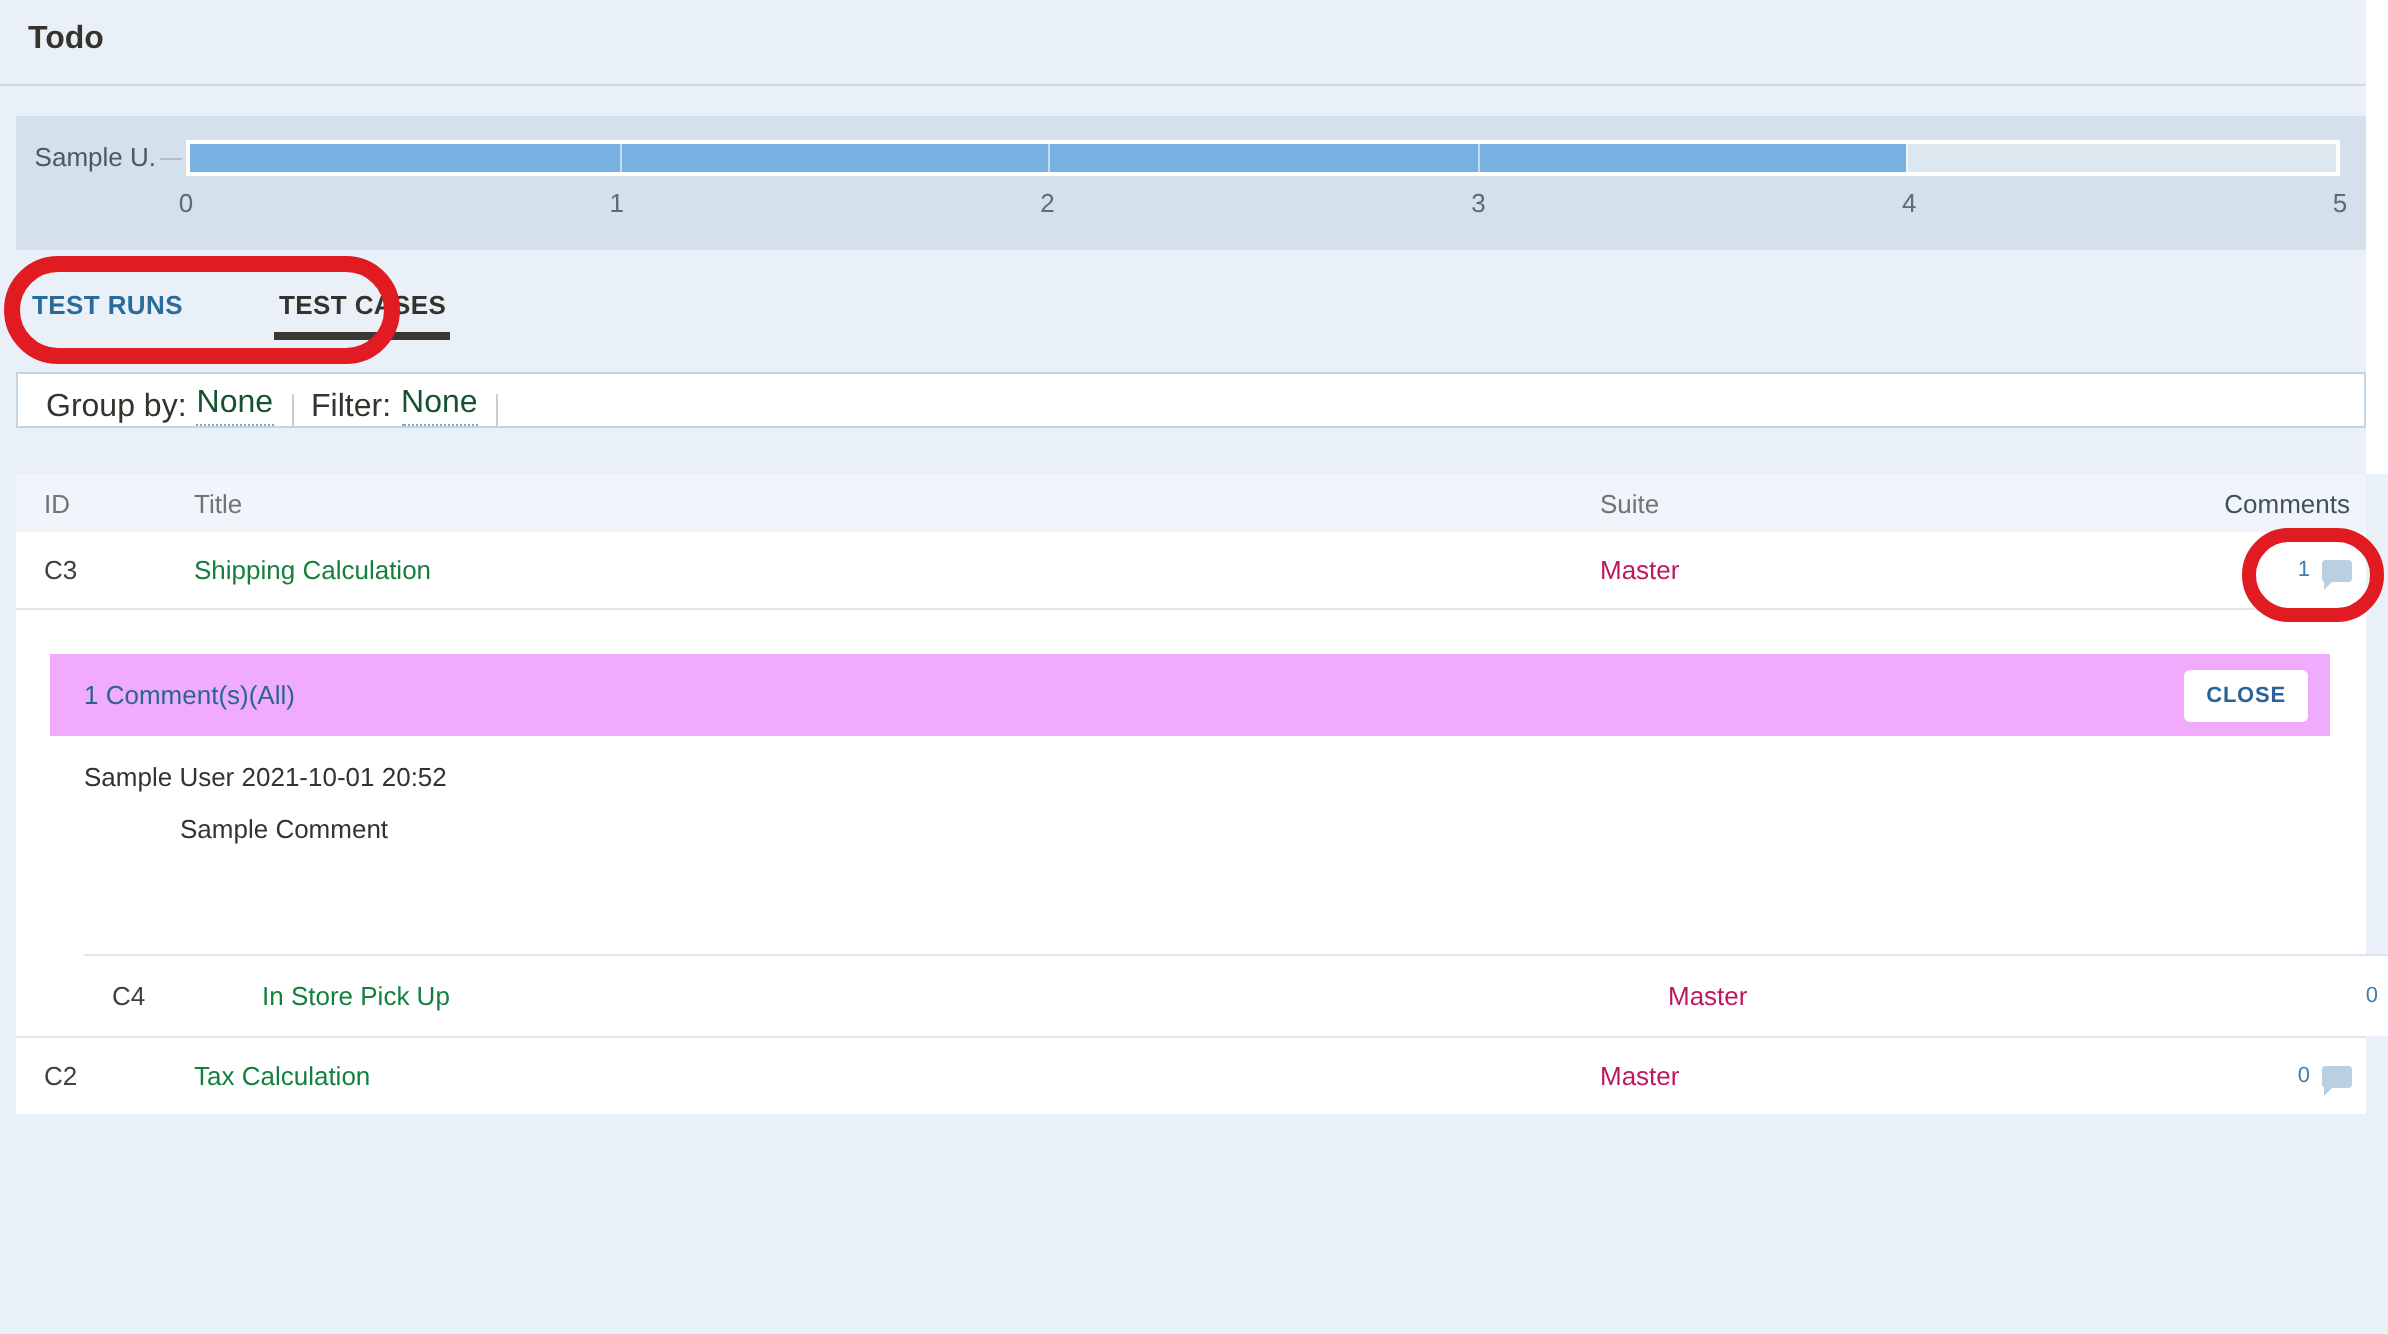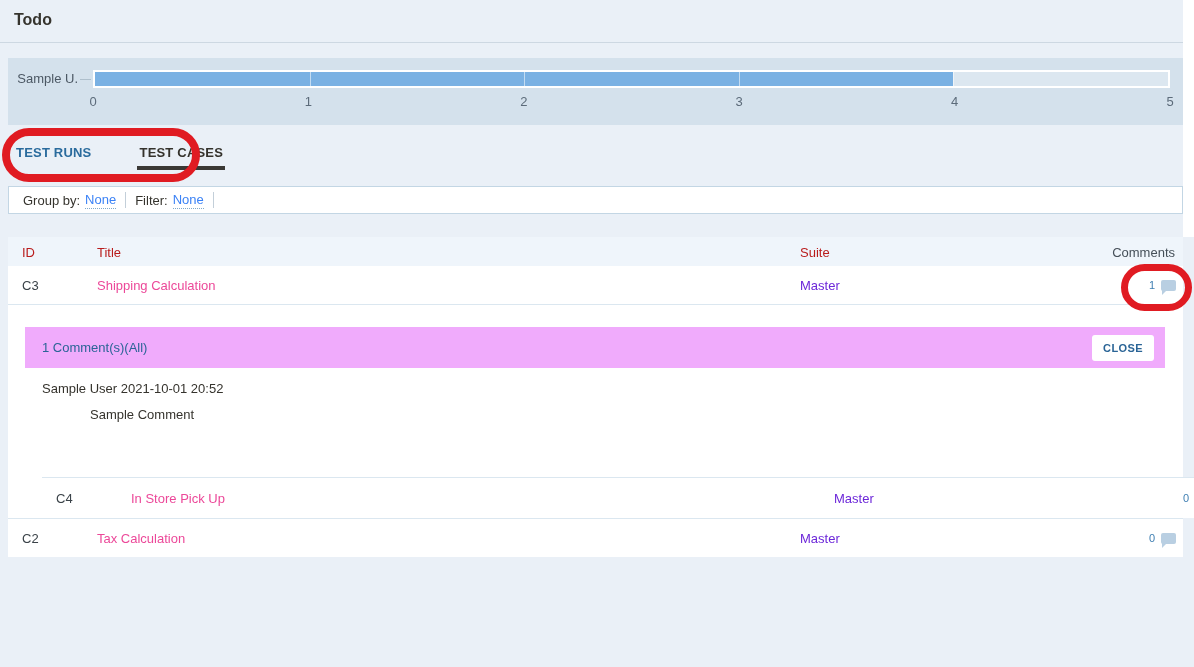--- a/index.html
+++ b/index.html
@@ -27,39 +27,39 @@
   .tab { font-size:13px; font-weight:bold; letter-spacing:0.2px; padding:0 2px 6px 2px; cursor:pointer; }
   .tab.inactive { color:#2a6b9d; }
   .tab.active { color:#34322c; border-bottom:4px solid #3a3835;margin-left:44px; }
 
   
   .annot { position:absolute; border:8px solid #e01b22; border-radius:30px; pointer-events:none; }
   .annot-tabs { left:2px; top:128px; width:198px; height:54px; }
   .annot-comment { left:1121px; top:264px; width:71px; height:47px; border-width:7px; border-radius:24px; }
 
   
-  .toolbar { position:absolute; left:8px; top:186px; width:1175px; height:28px; background:#ffffff; border:1px solid #c3d6e4; display:flex; align-items:center; padding-left:14px; font-size:13px; }
+  .toolbar { position:absolute; left:8px; top:186px; width:1175px; height:28px; background:#ffffff; border:1px solid #c3d6e4; display:flex; align-items:flex-end; padding-left:14px; font-size:16px; }
   .tb-label { color:#35332d; margin-right:5px; }
-  .tb-link { color:#3b82f6; border-bottom:1px dotted #7fa9cc; padding-bottom:1px; cursor:pointer; }
+  .tb-link { color:#14532d; border-bottom:1px dotted #7fa9cc; padding-bottom:1px; cursor:pointer; }
   .tb-sep { width:1px; height:16px; background:#c3cfd9; margin:0 9px; }
 
   
   .table-card { position:absolute; left:8px; top:237px; width:1175px; height:320px; background:#ffffff; border-bottom:1px solid #cddfe9; }
   .thead { position:absolute; left:0; top:0; width:1175px; height:29px; background:#eff5fb; }
-  .thead .cell { color:#b91c1c; }
+  .thead .cell { color:#737373; }
   .cell { position:absolute; font-size:13px; top:50%; transform:translateY(-50%); white-space:nowrap; }
   .c-id { left:14px; color:#3a4248; }
   .c-title { left:89px; }
-  .c-suite { left:792px; color:#6d28d9; }
+  .c-suite { left:792px; color:#be185d; }
   .c-comments { right:8px; text-align:right; }
   .trow { position:absolute; left:0; width:1175px; background:#ffffff; }
   .row-c3 { top:29px; height:39px; border-bottom:1px solid #dbe7f0; }
   .row-c4 { top:240px; height:41px; border-top:1px solid #dbe7f0;margin-left:34px; }
   .row-c2 { top:281px; height:39px; border-top:1px solid #dbe7f0; }
-  .title-link { color:#ec4899; cursor:pointer; }
+  .title-link { color:#15803d; cursor:pointer; }
   .comment-cell { position:absolute; right:7px; top:50%; transform:translateY(-50%); display:flex; align-items:center; gap:6px; cursor:pointer; }
   .comment-count { font-size:11px; color:#3f7fb2; }
   .bubble { position:relative; width:15px; height:11px; background:#b9cfe2; border-radius:2px; display:inline-block; }
   .bubble::after { content:''; position:absolute; left:1px; bottom:-4px; width:0; height:0; border:3px solid transparent; border-top-color:#b9cfe2; border-left-color:#b9cfe2; }
 
   
   .comment-head { position:absolute; left:17px; top:90px; width:1140px; height:41px; background:#f0abfc; }
   .comment-head-label { position:absolute; left:17px; top:13px; font-size:13px; color:#2a6496; }
   .close-btn { position:absolute; right:11px; top:8px; height:26px; padding:0 11px; background:#ffffff; border:none; border-radius:3px; font-family:"Liberation Sans",sans-serif; font-size:11px; font-weight:bold; letter-spacing:0.4px; color:#2a6496; cursor:pointer; }
   .comment-author { position:absolute; left:34px; top:144px; font-size:13px; color:#35332d; }

